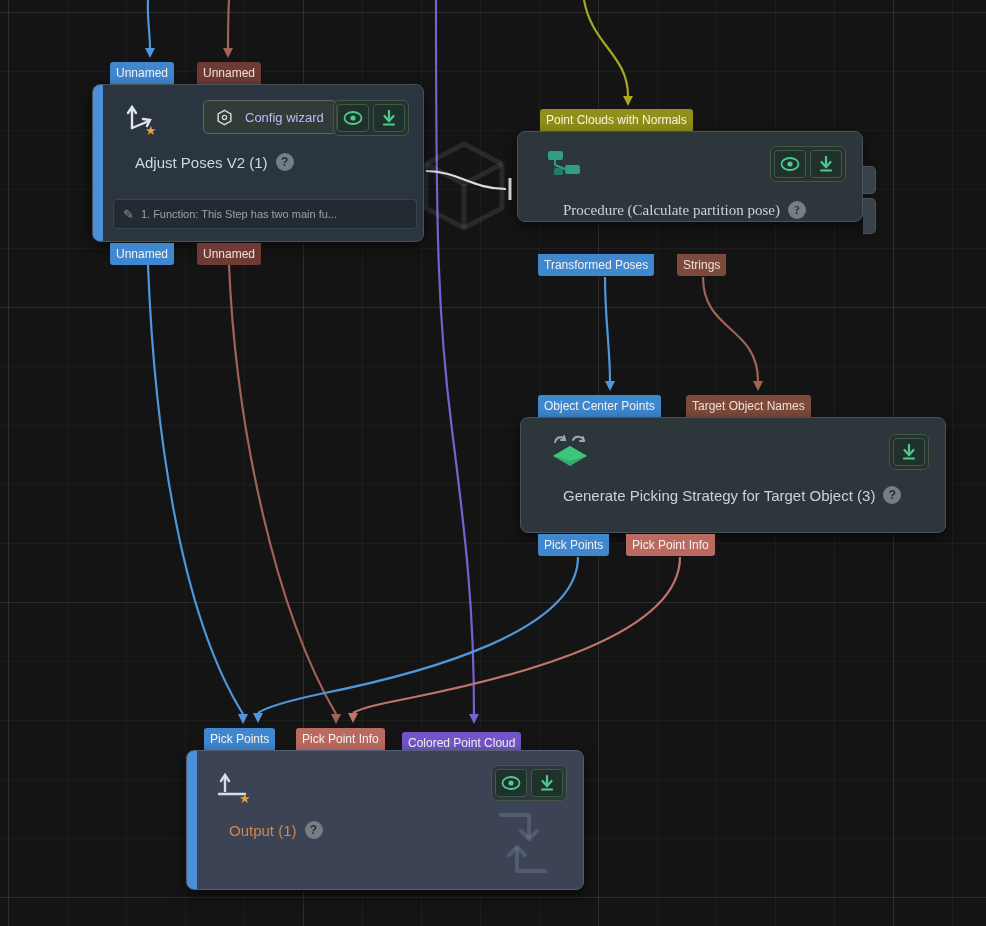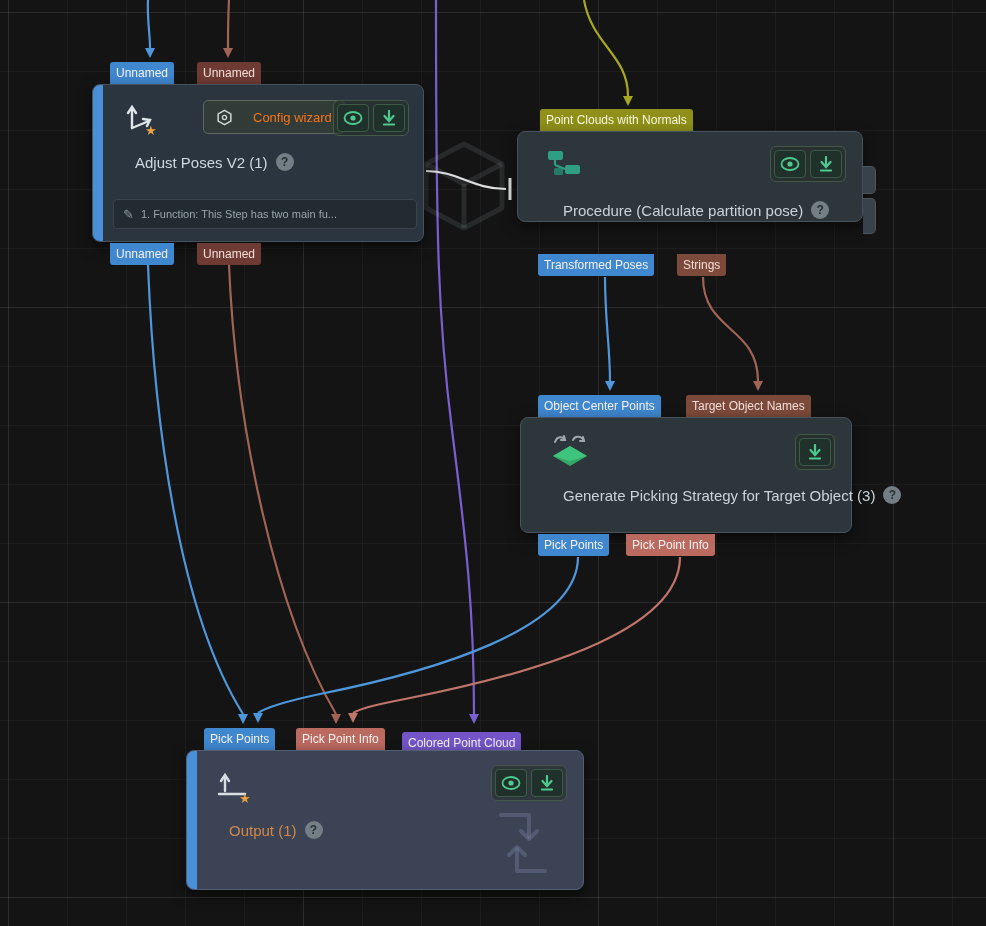--- a/index.html
+++ b/index.html
@@ -32,22 +32,22 @@
   .port.bottom{border-radius:0 0 3px 3px;}
   .c-blue{background:#3f87cf;}
   .c-brown{background:#6e3b34;color:#f3ddd6;}
   .c-brown2{background:#7c4a3a;color:#f3ddd6;}
   .c-olive{background:#8f8f1a;color:#f7f7dc;}
   .c-salmon{background:#bb6a60;}
   .c-purple{background:#7355c7;}
   .btn-group{position:absolute;display:flex;gap:4px;padding:3px;border:1px solid #44584a;border-radius:6px;background:rgba(34,46,38,.55);}
   .icon-btn{width:32px;height:28px;border-radius:4px;background:#20302a;border:1px solid #3d5c47;display:flex;align-items:center;justify-content:center;}
   .config-btn{
-    position:absolute;height:34px;padding:0 12px;display:flex;align-items:center;gap:20px;
-    background:#313c39;border:1px solid #5a6a62;border-radius:5px;color:#f97316;font-size:13px;
+    position:absolute;height:34px;padding:0 12px;display:flex;align-items:center;gap:12px;
+    background:#313c39;border:1px solid #5a6a62;border-radius:5px;color:#c4b5fd;font-size:13px;
   }
   .note-box{
     position:absolute;height:30px;background:#222b31;border:1px solid #39444c;border-radius:4px;
     display:flex;align-items:center;gap:7px;padding:0 9px;font-size:11px;color:#98a4ab;white-space:nowrap;overflow:hidden;
   }
   .note-icon{color:#8a97a0;font-size:13px;}
   .node-icon{position:absolute;}
   .ghost{position:absolute;opacity:.9;}
   .side-tab{position:absolute;background:#39424a;border:1px solid #4a555e;border-left:none;border-radius:0 5px 5px 0;}
 </style>
@@ -140,21 +140,21 @@
       <span class="note-icon">✎</span>
       <span>1. Function: This Step has two main fu...</span>
     </div>
   </div>
 
   <div class="port bottom c-blue" style="left:110px;top:243px">Unnamed</div>
   <div class="port bottom c-brown" style="left:197px;top:243px">Unnamed</div>
 
   <div class="port top c-olive" style="left:540px;top:109px">Point Clouds with Normals</div>
 
-  <div class="node" style="left:517px;top:131px;width:346px;height:91px;background:#2d373b;">
+  <div class="node" style="left:517px;top:131px;width:346px;height:91px;background:#2d373b;font-family:Liberation Serif, serif;">
     <svg class="node-icon" style="left:26px;top:16px" width="40" height="36" viewBox="0 0 40 36">
       <g fill="#2f9e82">
         <rect x="4" y="3" width="15" height="9" rx="2"></rect>
         <rect x="21" y="17" width="15" height="9" rx="2"></rect>
         <rect x="10" y="20" width="9" height="7" rx="1.5" fill="#247a66"></rect>
       </g>
       <path d="M11,12 L11,17 M11,17 L21,21" stroke="#2f9e82" stroke-width="2" fill="none"></path>
     </svg>
     <div class="btn-group" style="right:16px;top:14px">
       <div class="icon-btn">
@@ -180,21 +180,21 @@
   </div>
   <div class="side-tab" style="left:863px;top:166px;width:13px;height:28px"></div>
   <div class="side-tab" style="left:863px;top:198px;width:13px;height:36px"></div>
 
   <div class="port bottom c-blue" style="left:538px;top:254px">Transformed Poses</div>
   <div class="port bottom c-brown2" style="left:677px;top:254px">Strings</div>
 
   <div class="port top c-blue" style="left:538px;top:395px">Object Center Points</div>
   <div class="port top c-brown2" style="left:686px;top:395px">Target Object Names</div>
 
-  <div class="node" style="left:520px;top:417px;width:332px;height:116px;background:#2d363b;">
+  <div class="node" style="left:520px;top:417px;width:426px;height:116px;background:#2d363b;">
     <svg class="node-icon" style="left:26px;top:12px" width="46" height="42" viewBox="0 0 46 42">
       <g stroke="#9fa8ae" stroke-width="2" fill="none" stroke-linecap="round">
         <path d="M8,12 C10,6 16,6 18,10"></path>
         <polyline points="14,10 18,10 17,6"></polyline>
         <path d="M26,10 C28,5 35,6 37,11"></path>
         <polyline points="33,11 37,11 36,7"></polyline>
       </g>
       <polygon points="23,16 40,26 23,36 6,26" fill="#34a96a"></polygon>
       <polygon points="23,16 40,26 23,31 6,26" fill="#3fc47d"></polygon>
     </svg>

